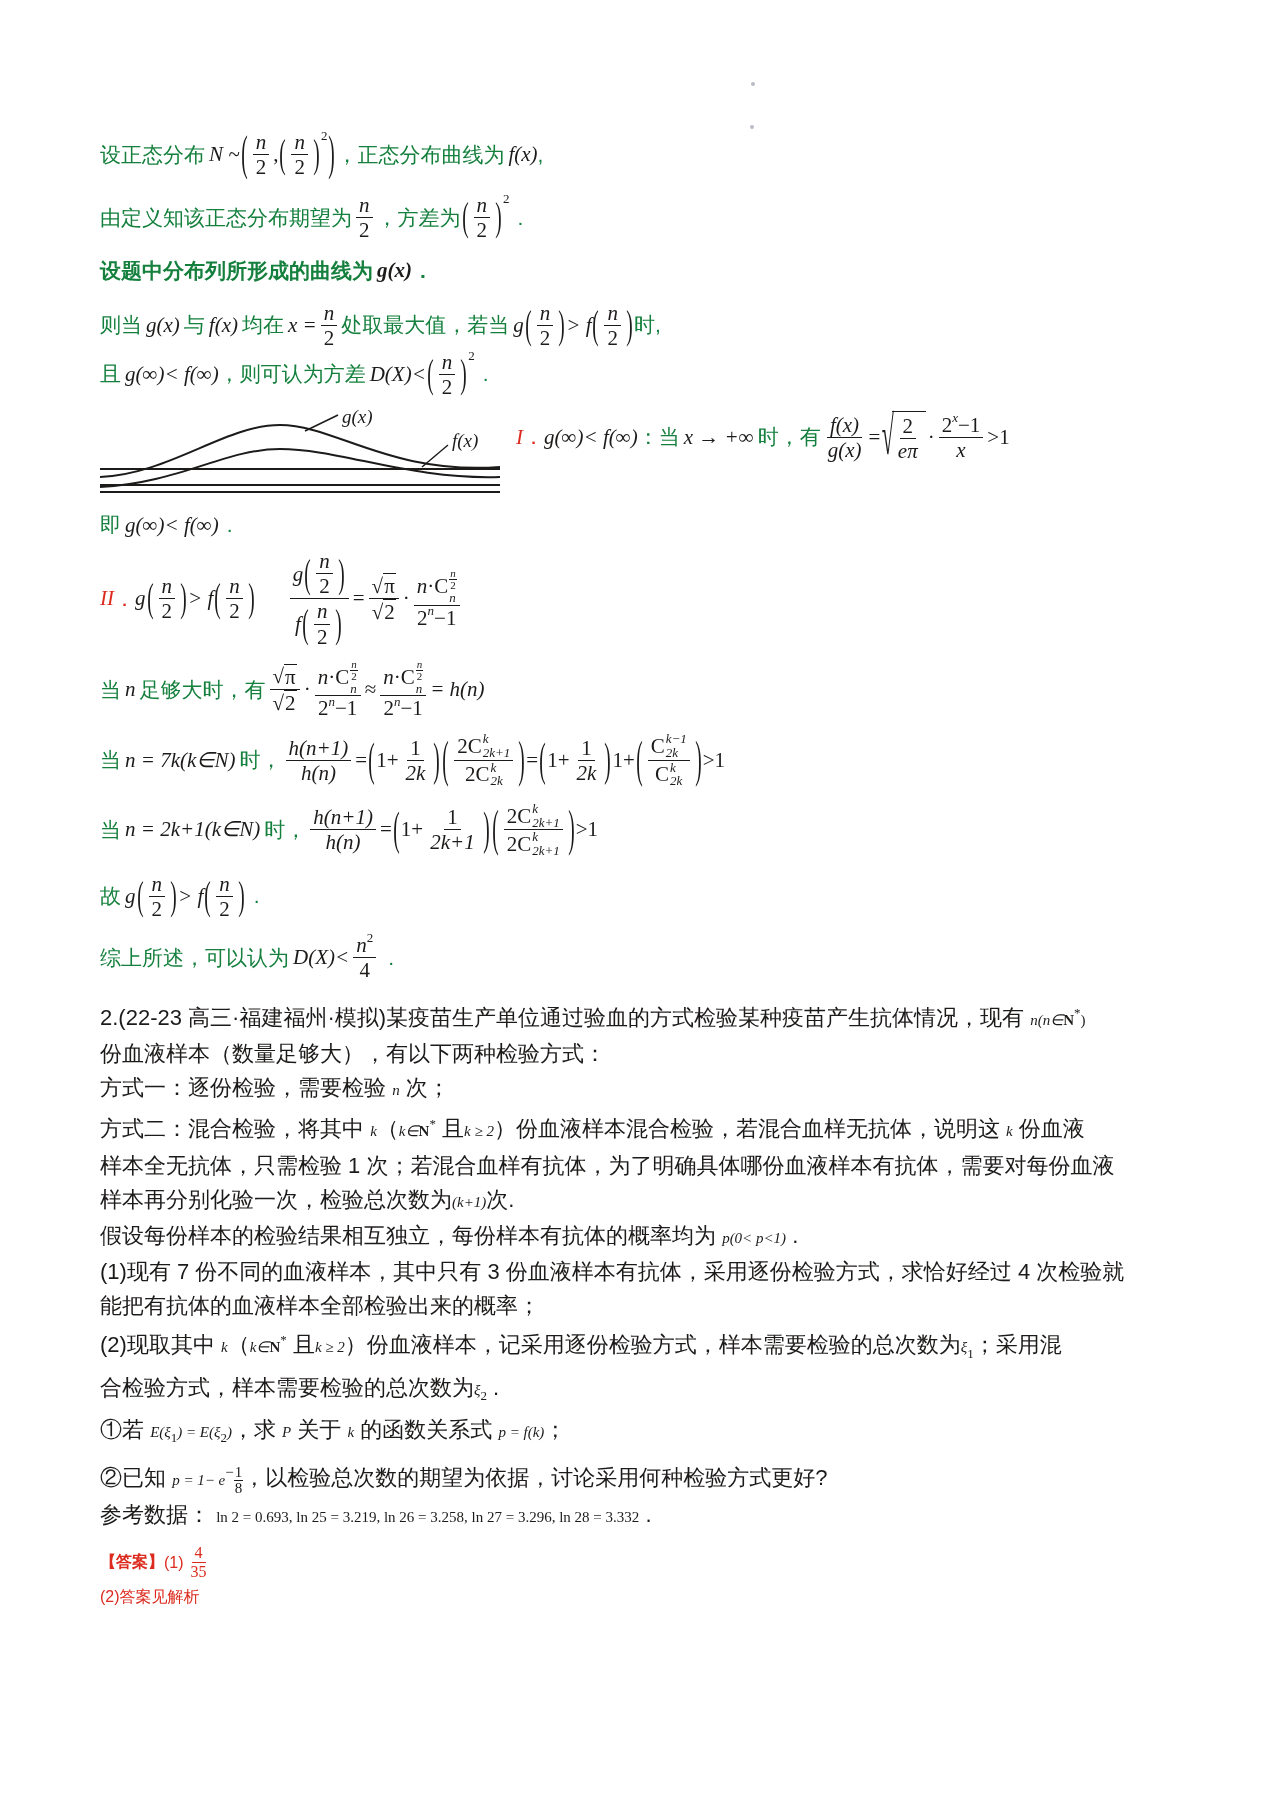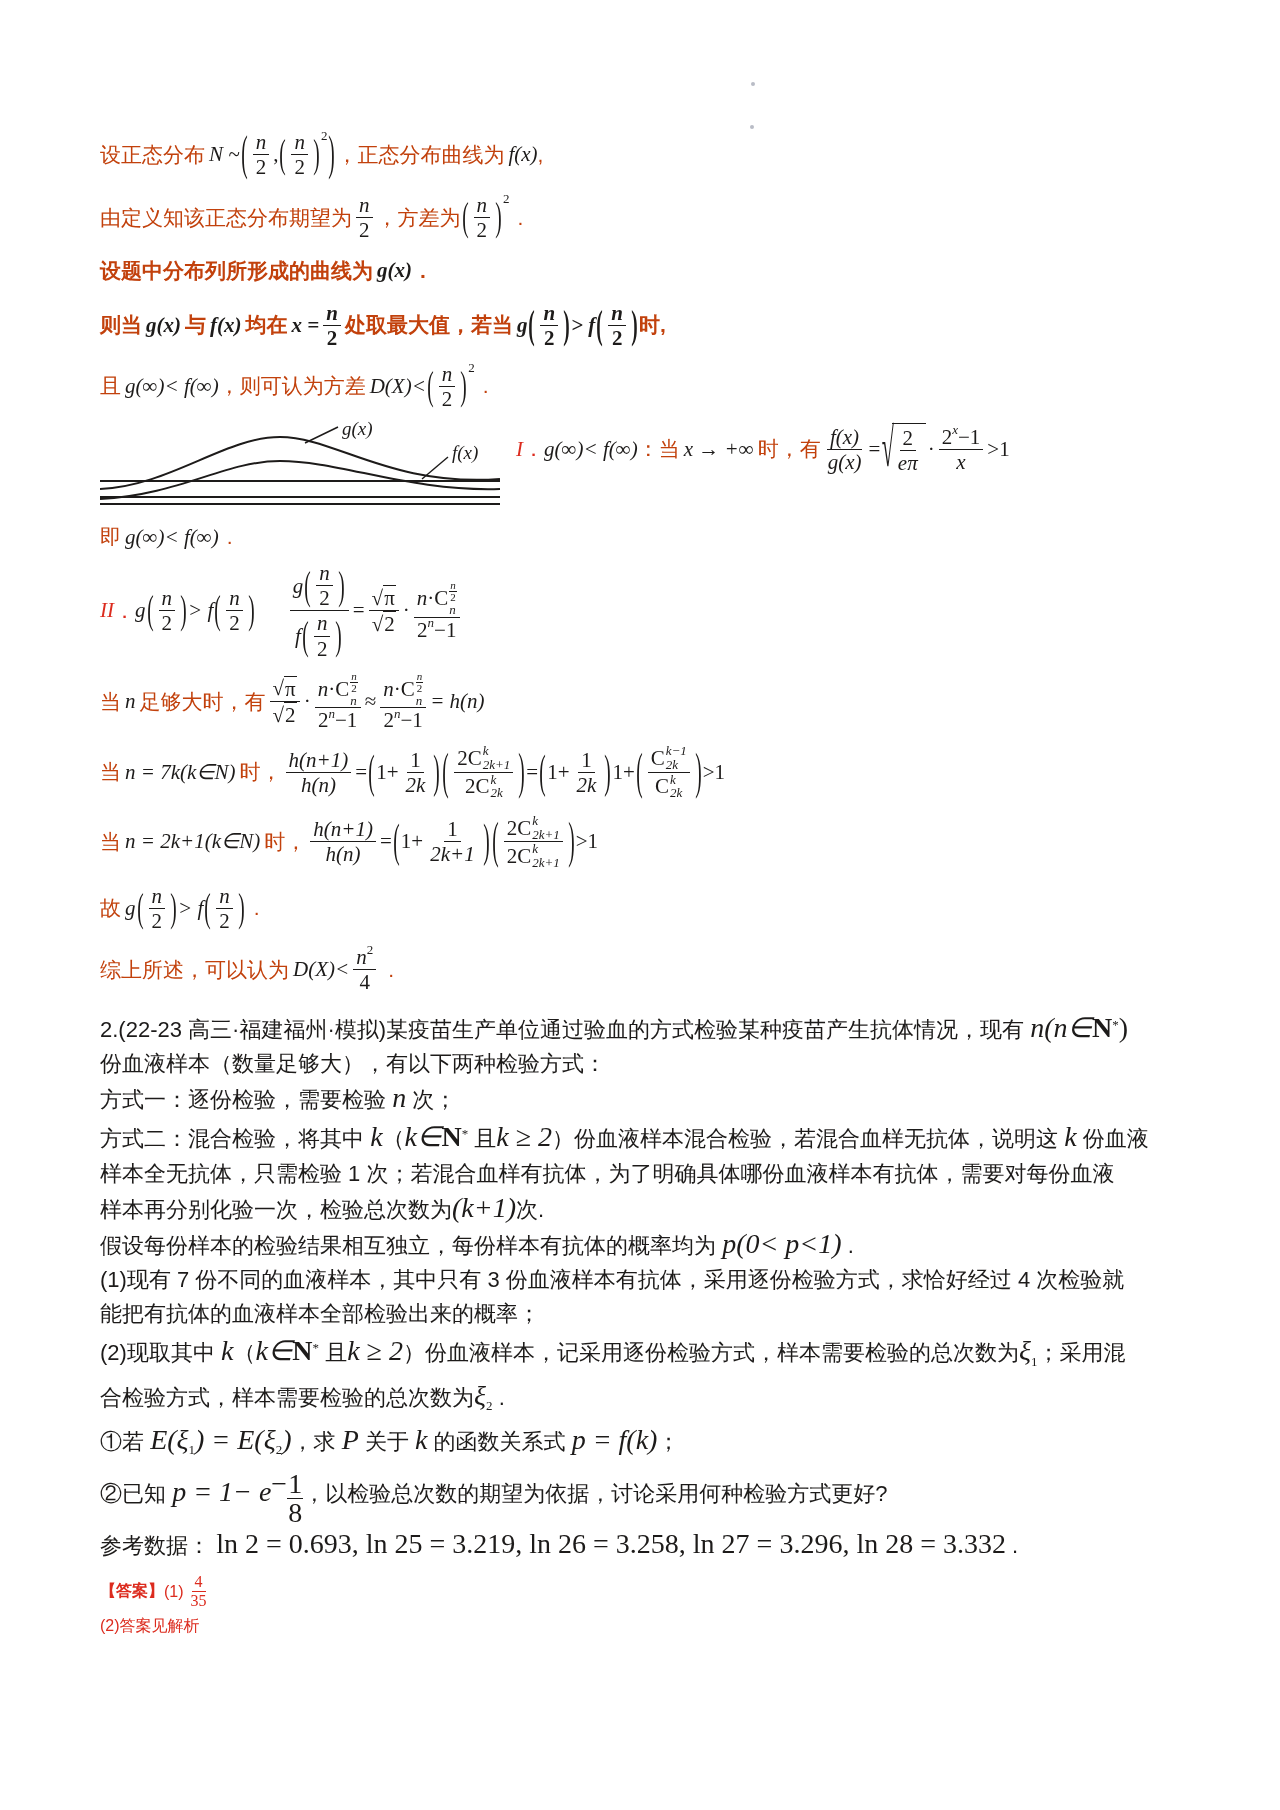--- a/index.html
+++ b/index.html
@@ -24,27 +24,27 @@
   .cu,.cd{display:block;}
   .mf{display:inline-flex;flex-direction:column;align-items:center;line-height:1;font-size:11px;vertical-align:2px;}
   .mfn{border-bottom:1px solid currentColor;padding:0 1px;}
   .mfd{padding:0 1px;}
   .ol{border-top:1.3px solid currentColor;display:inline-block;line-height:1.1;padding:1px 1px 0 1px;}
   .sqv{display:inline-flex;align-items:center;margin:0 2px;}
   .sqs{display:inline-block;font-family:"Liberation Serif",serif;transform:scaleY(2.6) scaleX(1.05);transform-origin:60% 50%;margin-right:-2px;}
   .sqc{display:inline-flex;align-items:center;border-top:1.6px solid currentColor;padding:2px 5px 0 3px;}
   
   .sol{color:#1d1b1a;font-size:21px;}
-  .sol .cn{color:#c2410c;}
+  .sol .cn{color:#15803d;}
   .sol .red{color:#dc2b1e;}
   .rn{color:#dc2b1e;font-family:"Liberation Serif",serif;font-style:italic;}
   
   .prob{font-size:22px;line-height:34px;color:#1d1b1a;margin-top:14px;}
   .prob .pl{white-space:nowrap;}
-  .prob .mi,.prob .mr{font-size:28px;}
+  .prob .mi,.prob .mr{font-size:15px;}
   
   .ans{color:#dc2b1e;font-size:16px;}
   .dot{position:absolute;width:4px;height:4px;border-radius:50%;background:#b9bcc6;}
   svg text{font-family:"Liberation Serif",serif;font-style:italic;font-size:19px;fill:#1d1b1a;}
 </style>
 </head>
 <body>
 
 <div class="dot" style="left:751px;top:82px;"></div>
 <div class="dot" style="left:750px;top:125px;"></div>
@@ -100,21 +100,21 @@
     </div>
 
     <div class="row" style="margin-bottom:16px;font-weight:bold;">
       <span class="cn">设题中分布列所形成的曲线为</span>
         <span class="gap4"></span>
       <span class="m mi">g(x)</span>
       <span class="gap8"></span>
         <span class="cn">.</span>
     </div>
 
-    <div class="row" style="margin-bottom:12px;font-weight:bold;">
+    <div class="row" style="">
       <span class="cn">则当</span>
         <span class="gap4"></span>
       <span class="m mi">g(x)</span>
         <span class="gap4"></span>
       <span class="cn">与</span>
         <span class="gap4"></span>
       <span class="m mi">f(x)</span>
         <span class="gap4"></span>
       <span class="cn">均在</span>
         <span class="gap4"></span>

